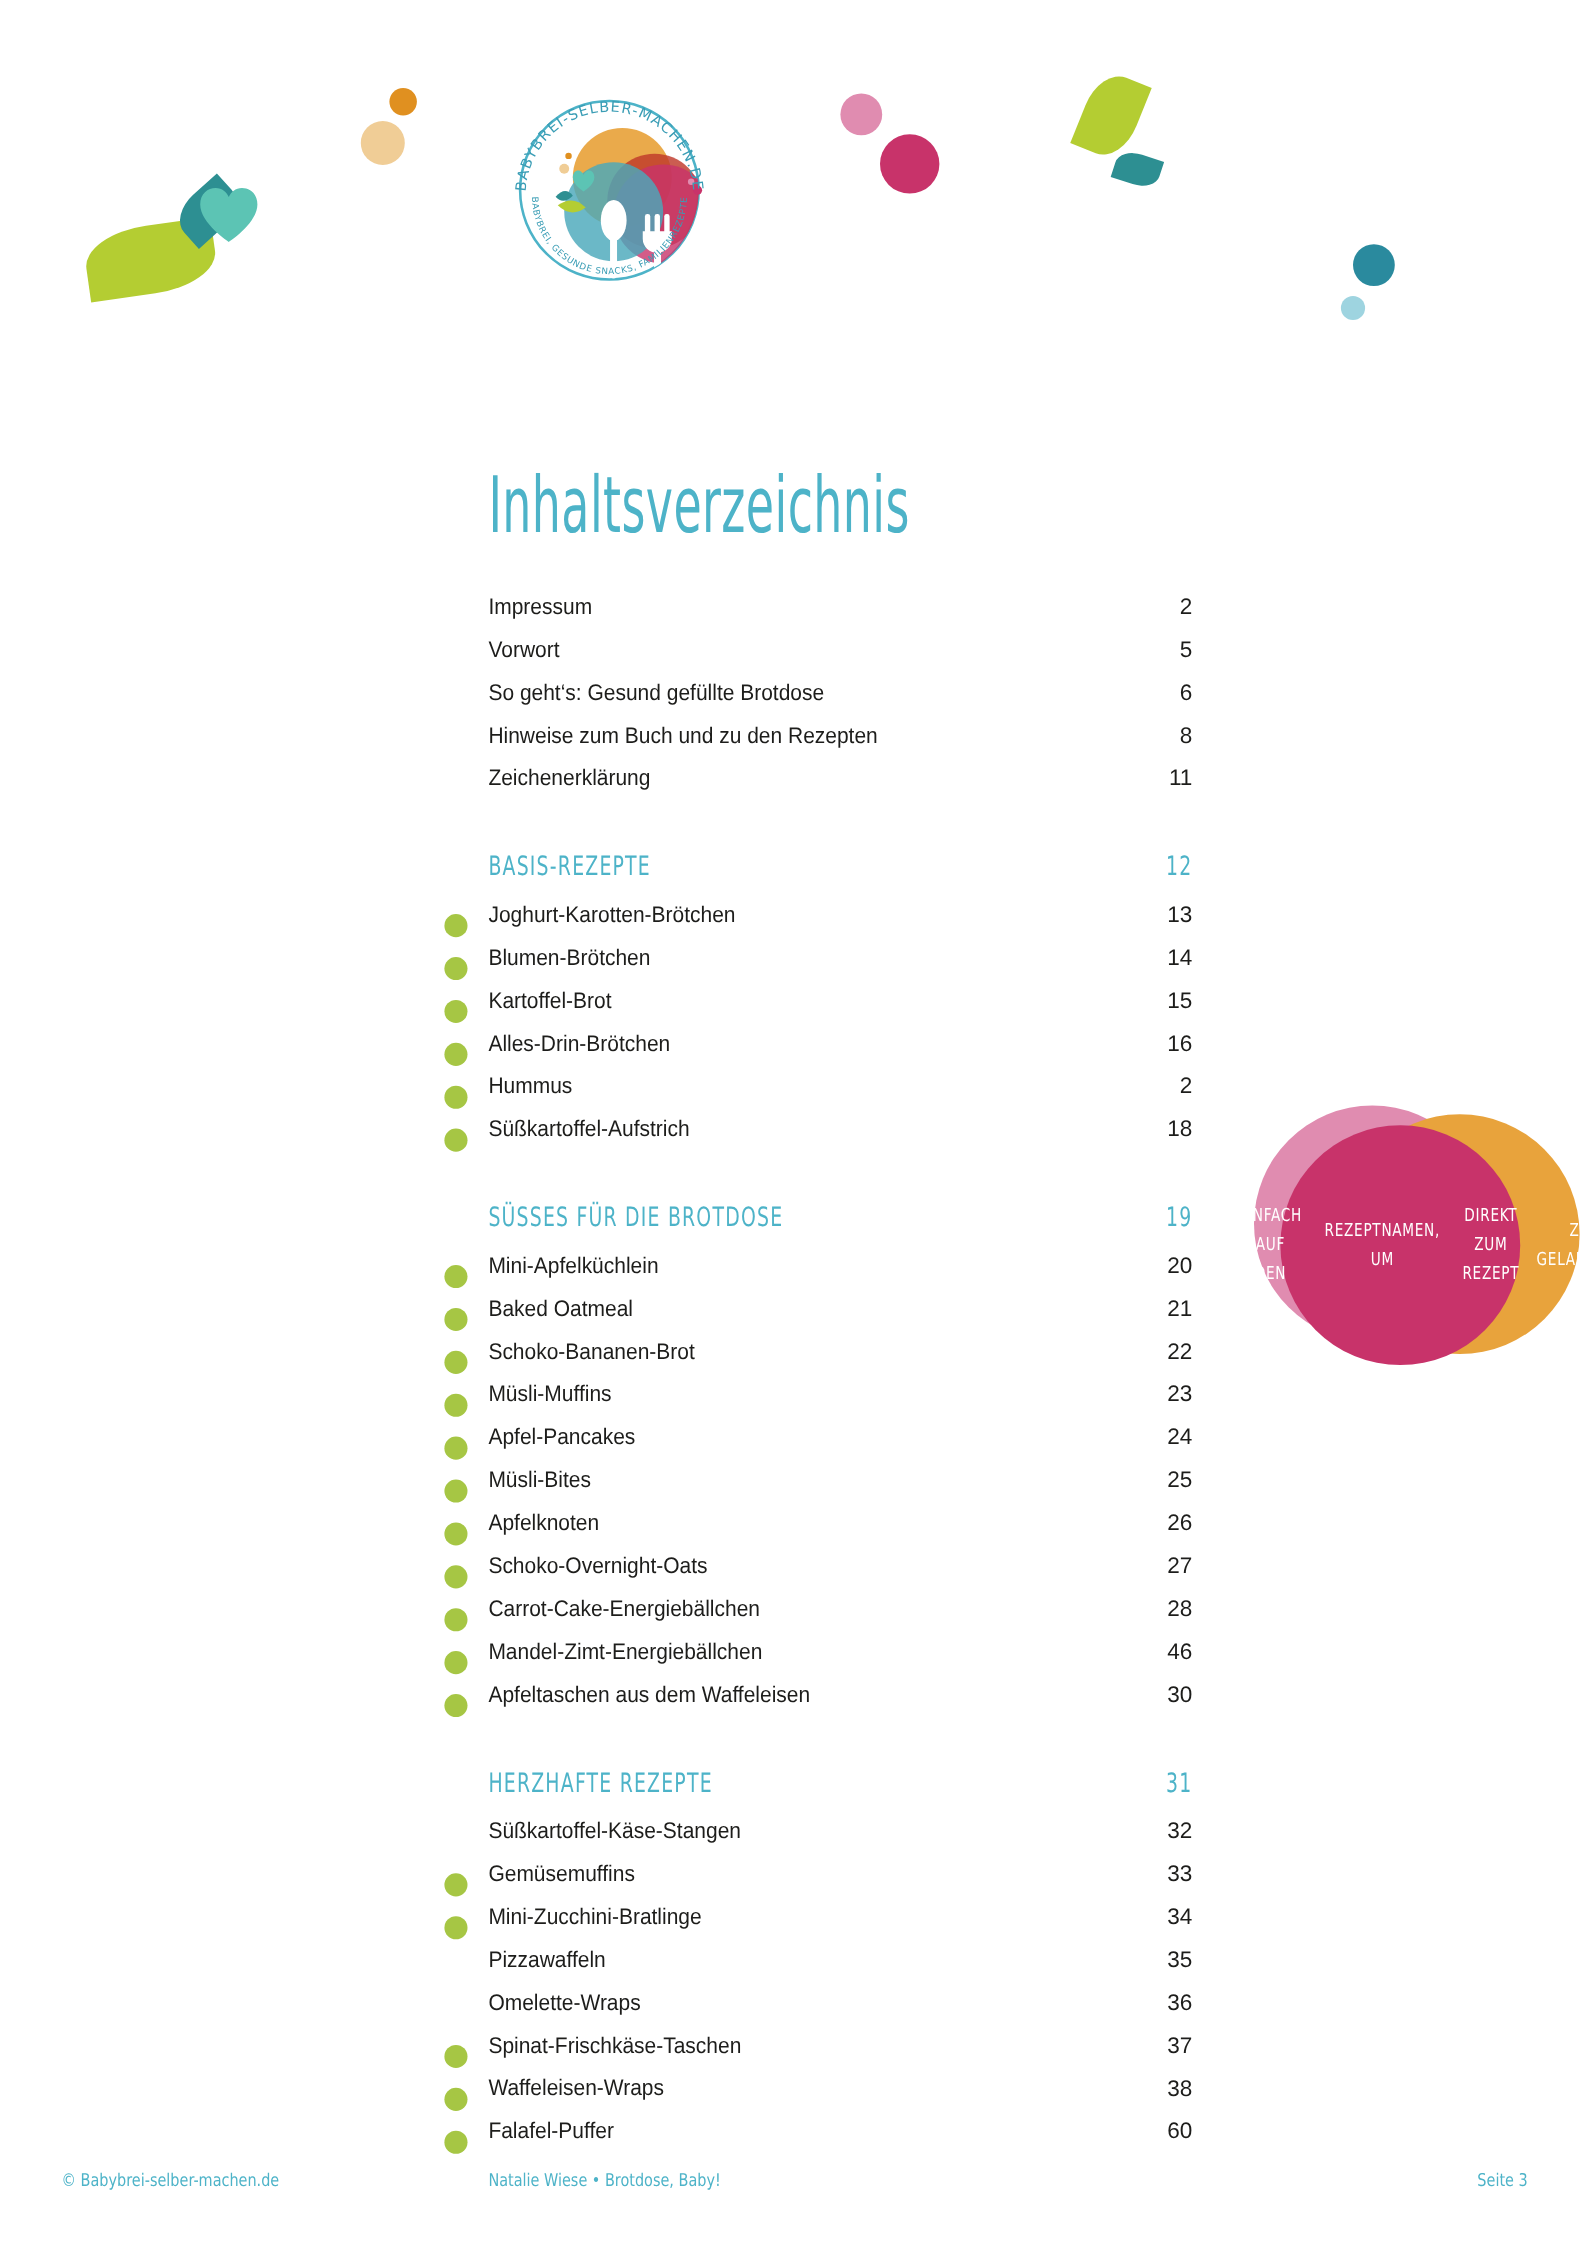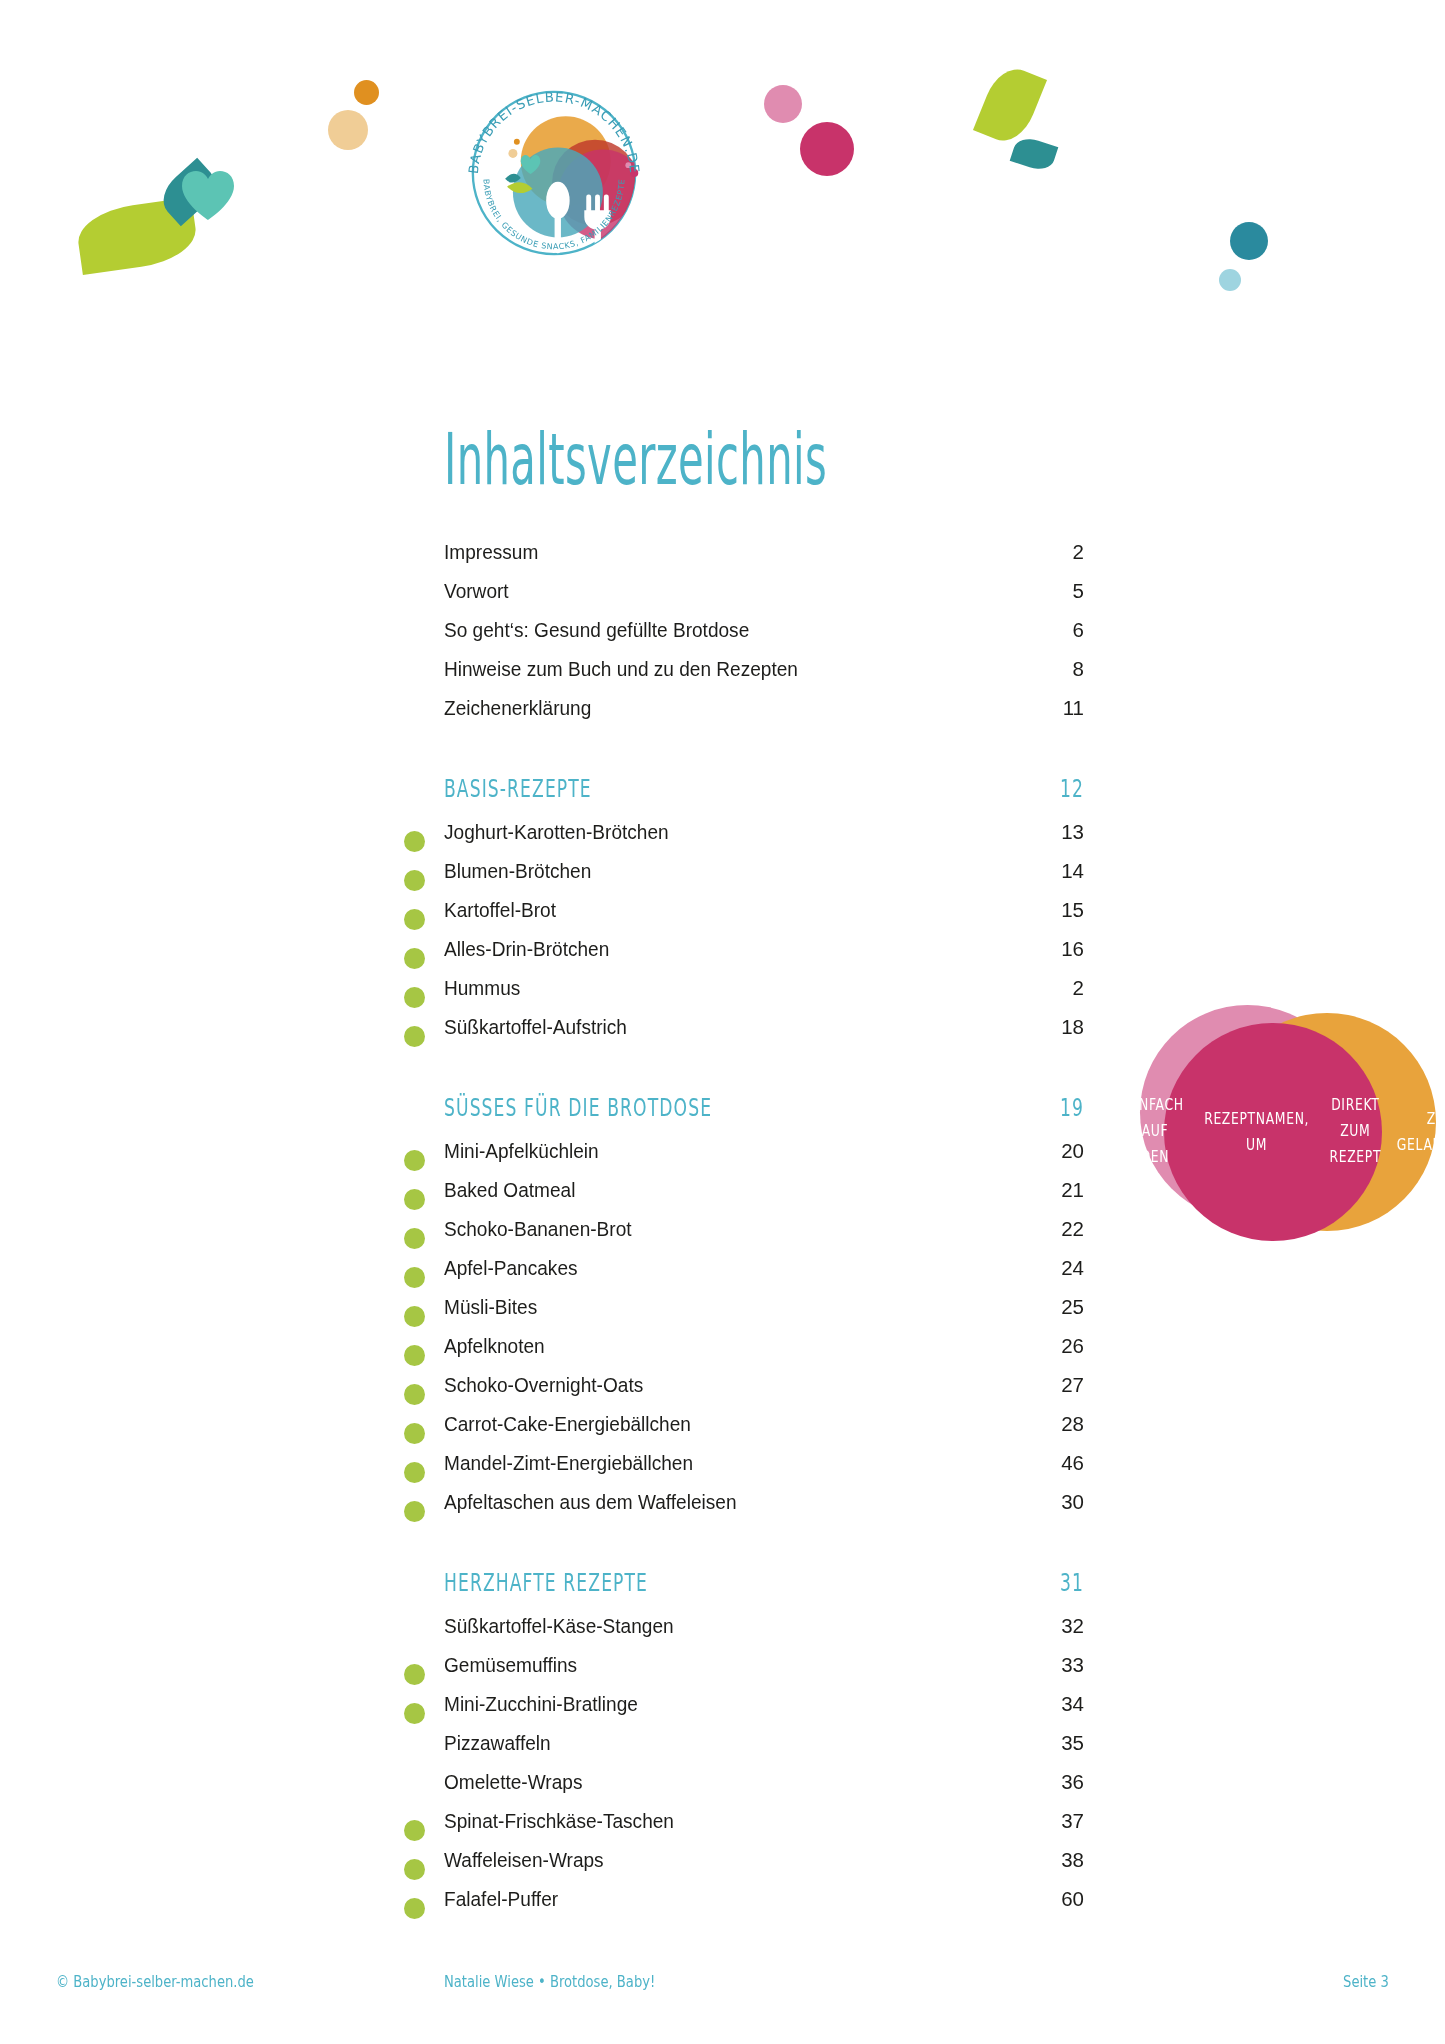--- a/index.html
+++ b/index.html
@@ -345,20 +345,26 @@
         <span class="pageno">21</span>
       </div>
       <div class="toc-row">
         <span class="dot"></span>
         <span class="label">Schoko-Bananen-Brot</span>
         <span class="leader"></span>
         <span class="pageno">22</span>
       </div>
       <div class="toc-row">
         <span class="dot"></span>
+        <span class="label">Müsli-Muffins</span>
+        <span class="leader"></span>
+        <span class="pageno">23</span>
+      </div>
+      <div class="toc-row">
+        <span class="dot"></span>
         <span class="label">Apfel-Pancakes</span>
         <span class="leader"></span>
         <span class="pageno">24</span>
       </div>
       <div class="toc-row">
         <span class="dot"></span>
         <span class="label">Müsli-Bites</span>
         <span class="leader"></span>
         <span class="pageno">25</span>
       </div>

